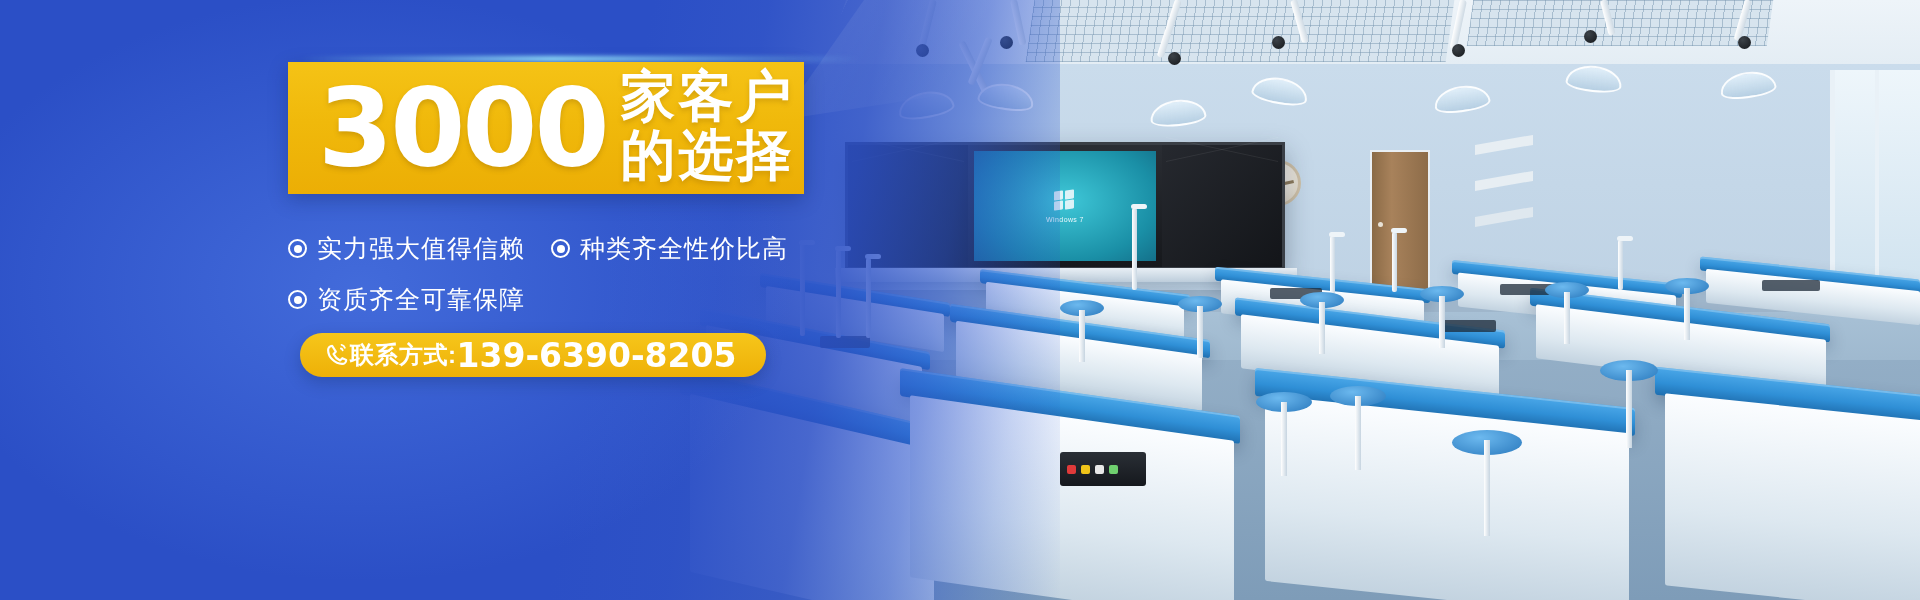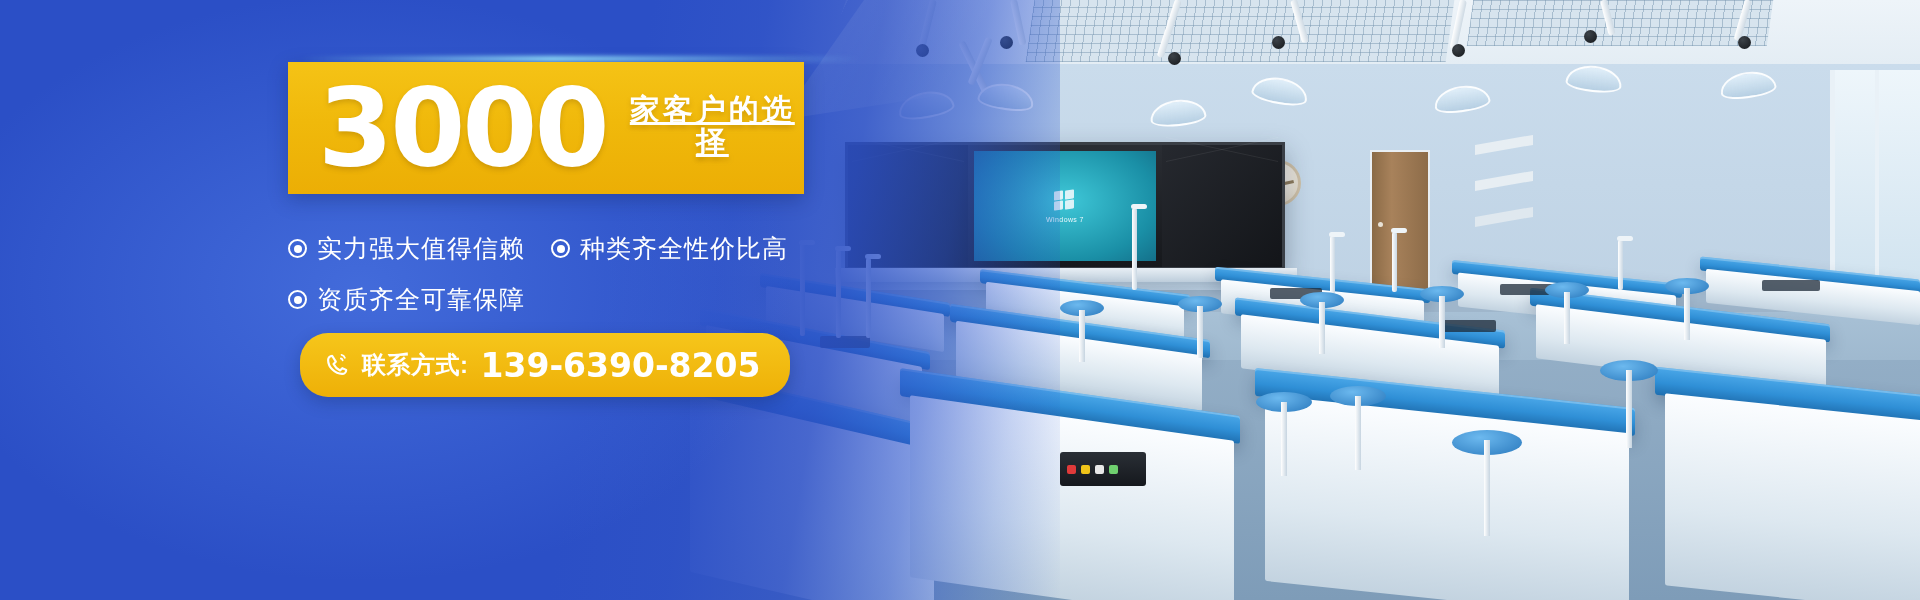--- a/index.html
+++ b/index.html
@@ -225,38 +225,36 @@
 
   
   .content { position:absolute; left:0; top:0; width:1060px; height:600px; }
 
   .headline {
     position:absolute; left:288px; top:62px;
     width:516px; height:132px;
     background:linear-gradient(to bottom,#f5c316 0%,#f0b90b 45%,#ecae05 100%);
     display:flex; align-items:center; padding-left:30px;
     box-shadow:0 6px 18px rgba(10,30,80,.28);
-    text-align:center;
   }
   .big-number {
     font-family:"DejaVu Sans","Liberation Sans",sans-serif;
     font-weight:bold;
     font-size:108px;
     line-height:.92;
     color:#ffffff;
     letter-spacing:-3px;
     text-shadow:0 3px 5px rgba(140,95,0,.30);
     margin-right:14px;
   }
   .headline-lines { display:flex; flex-direction:column; gap:2px; padding-bottom:4px; }
   .hl-1 {
-    font-size:30px; font-weight:bold; color:#ffffff; letter-spacing:3px;
+    font-size:55px; font-weight:bold; color:#ffffff; letter-spacing:3px;
     line-height:1.08;
     text-shadow:0 3px 5px rgba(140,95,0,.28);
-    text-decoration:underline;
   }
   .hl-2 {
     font-size:26px; font-weight:bold; color:#ffffff; letter-spacing:1.5px;
     line-height:1.12;
     text-shadow:0 2px 4px rgba(140,95,0,.28);
   }
 
   .features {
     position:absolute; left:288px; top:232px;
     display:grid;
@@ -275,24 +273,24 @@
     position:relative; flex:0 0 auto;
   }
   .bullet:after{
     content:""; position:absolute; left:50%; top:50%;
     width:8px; height:8px; margin:-4px 0 0 -4px;
     border-radius:50%; background:#ffffff;
   }
 
   .contact {
     position:absolute; left:300px; top:333px;
-    height:64px; padding:0 30px 0 24px;
+    height:44px; padding:0 30px 0 24px;
     background:linear-gradient(to bottom,#f6c61b,#eeb007);
     border-radius:28px;
-    display:flex; align-items:center; gap:12px;
+    display:flex; align-items:center; gap:0;
     box-shadow:0 6px 16px rgba(10,30,80,.25);
   }
   .phone-icon { width:26px; height:26px; flex:0 0 auto; }
   .contact-label {
     color:#ffffff; font-size:24px; font-weight:bold; letter-spacing:.5px;
   }
   .contact-number {
     font-family:"DejaVu Sans","Liberation Sans",sans-serif;
     color:#ffffff; font-size:33px; font-weight:bold; letter-spacing:0px;
   }

